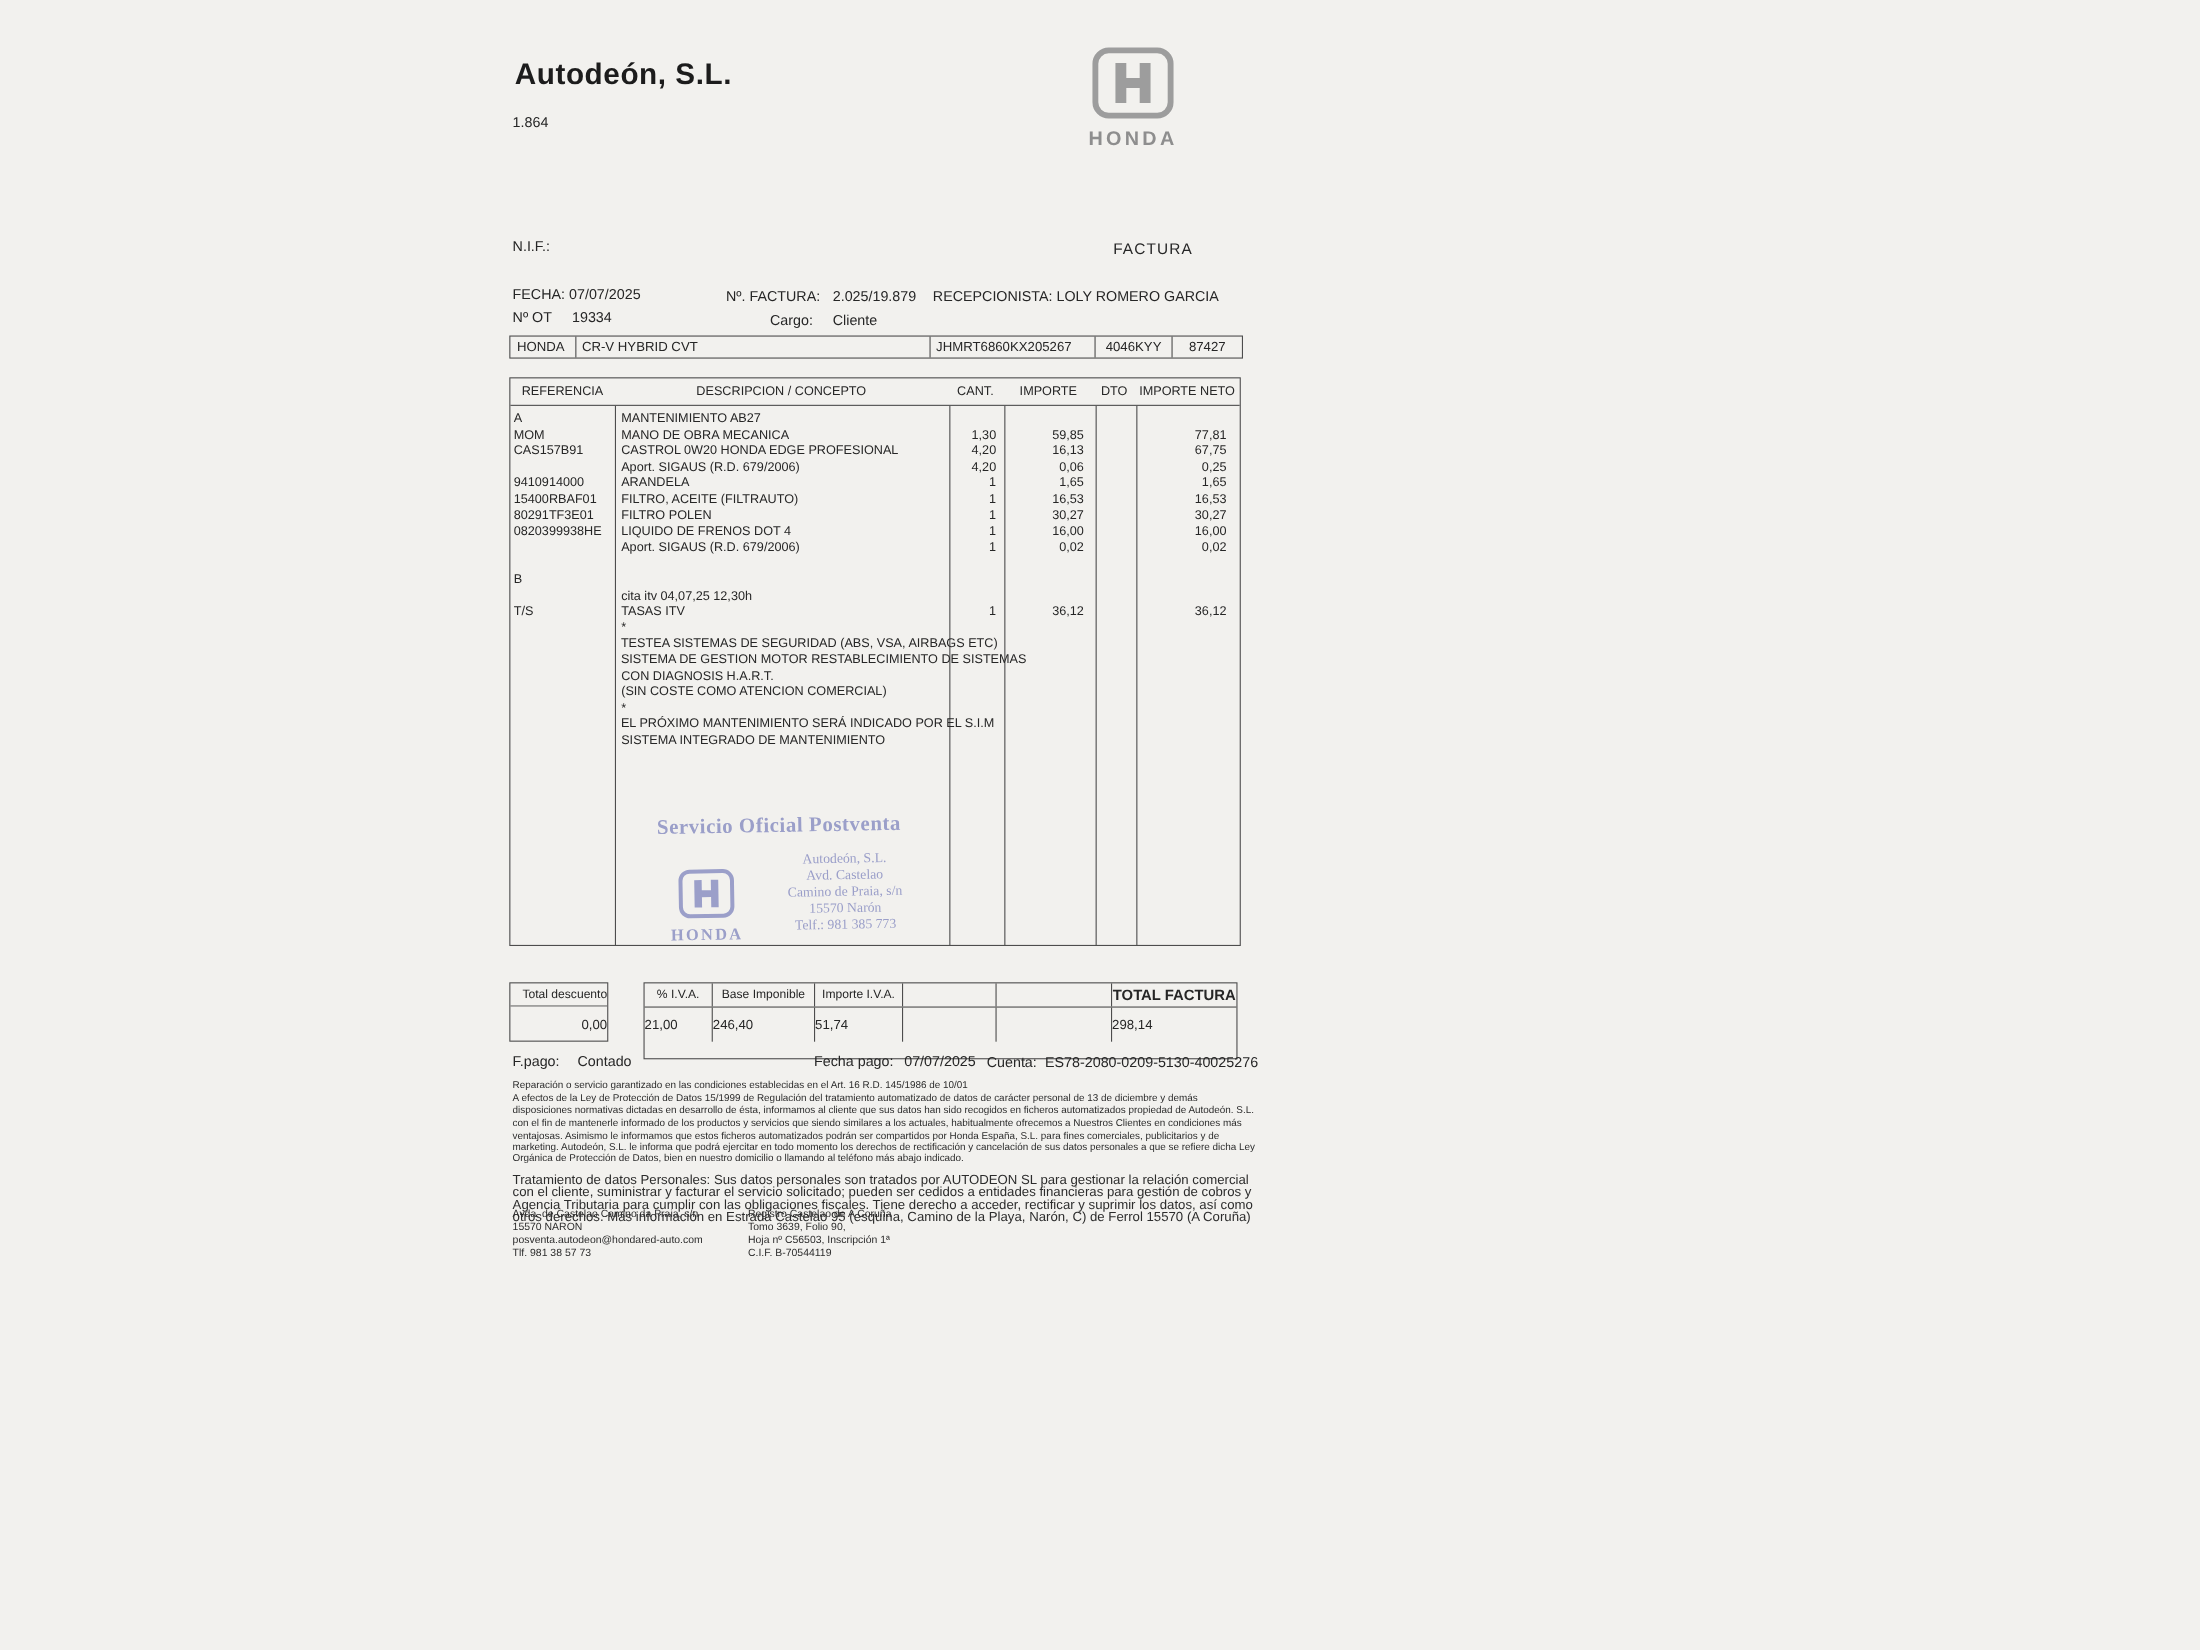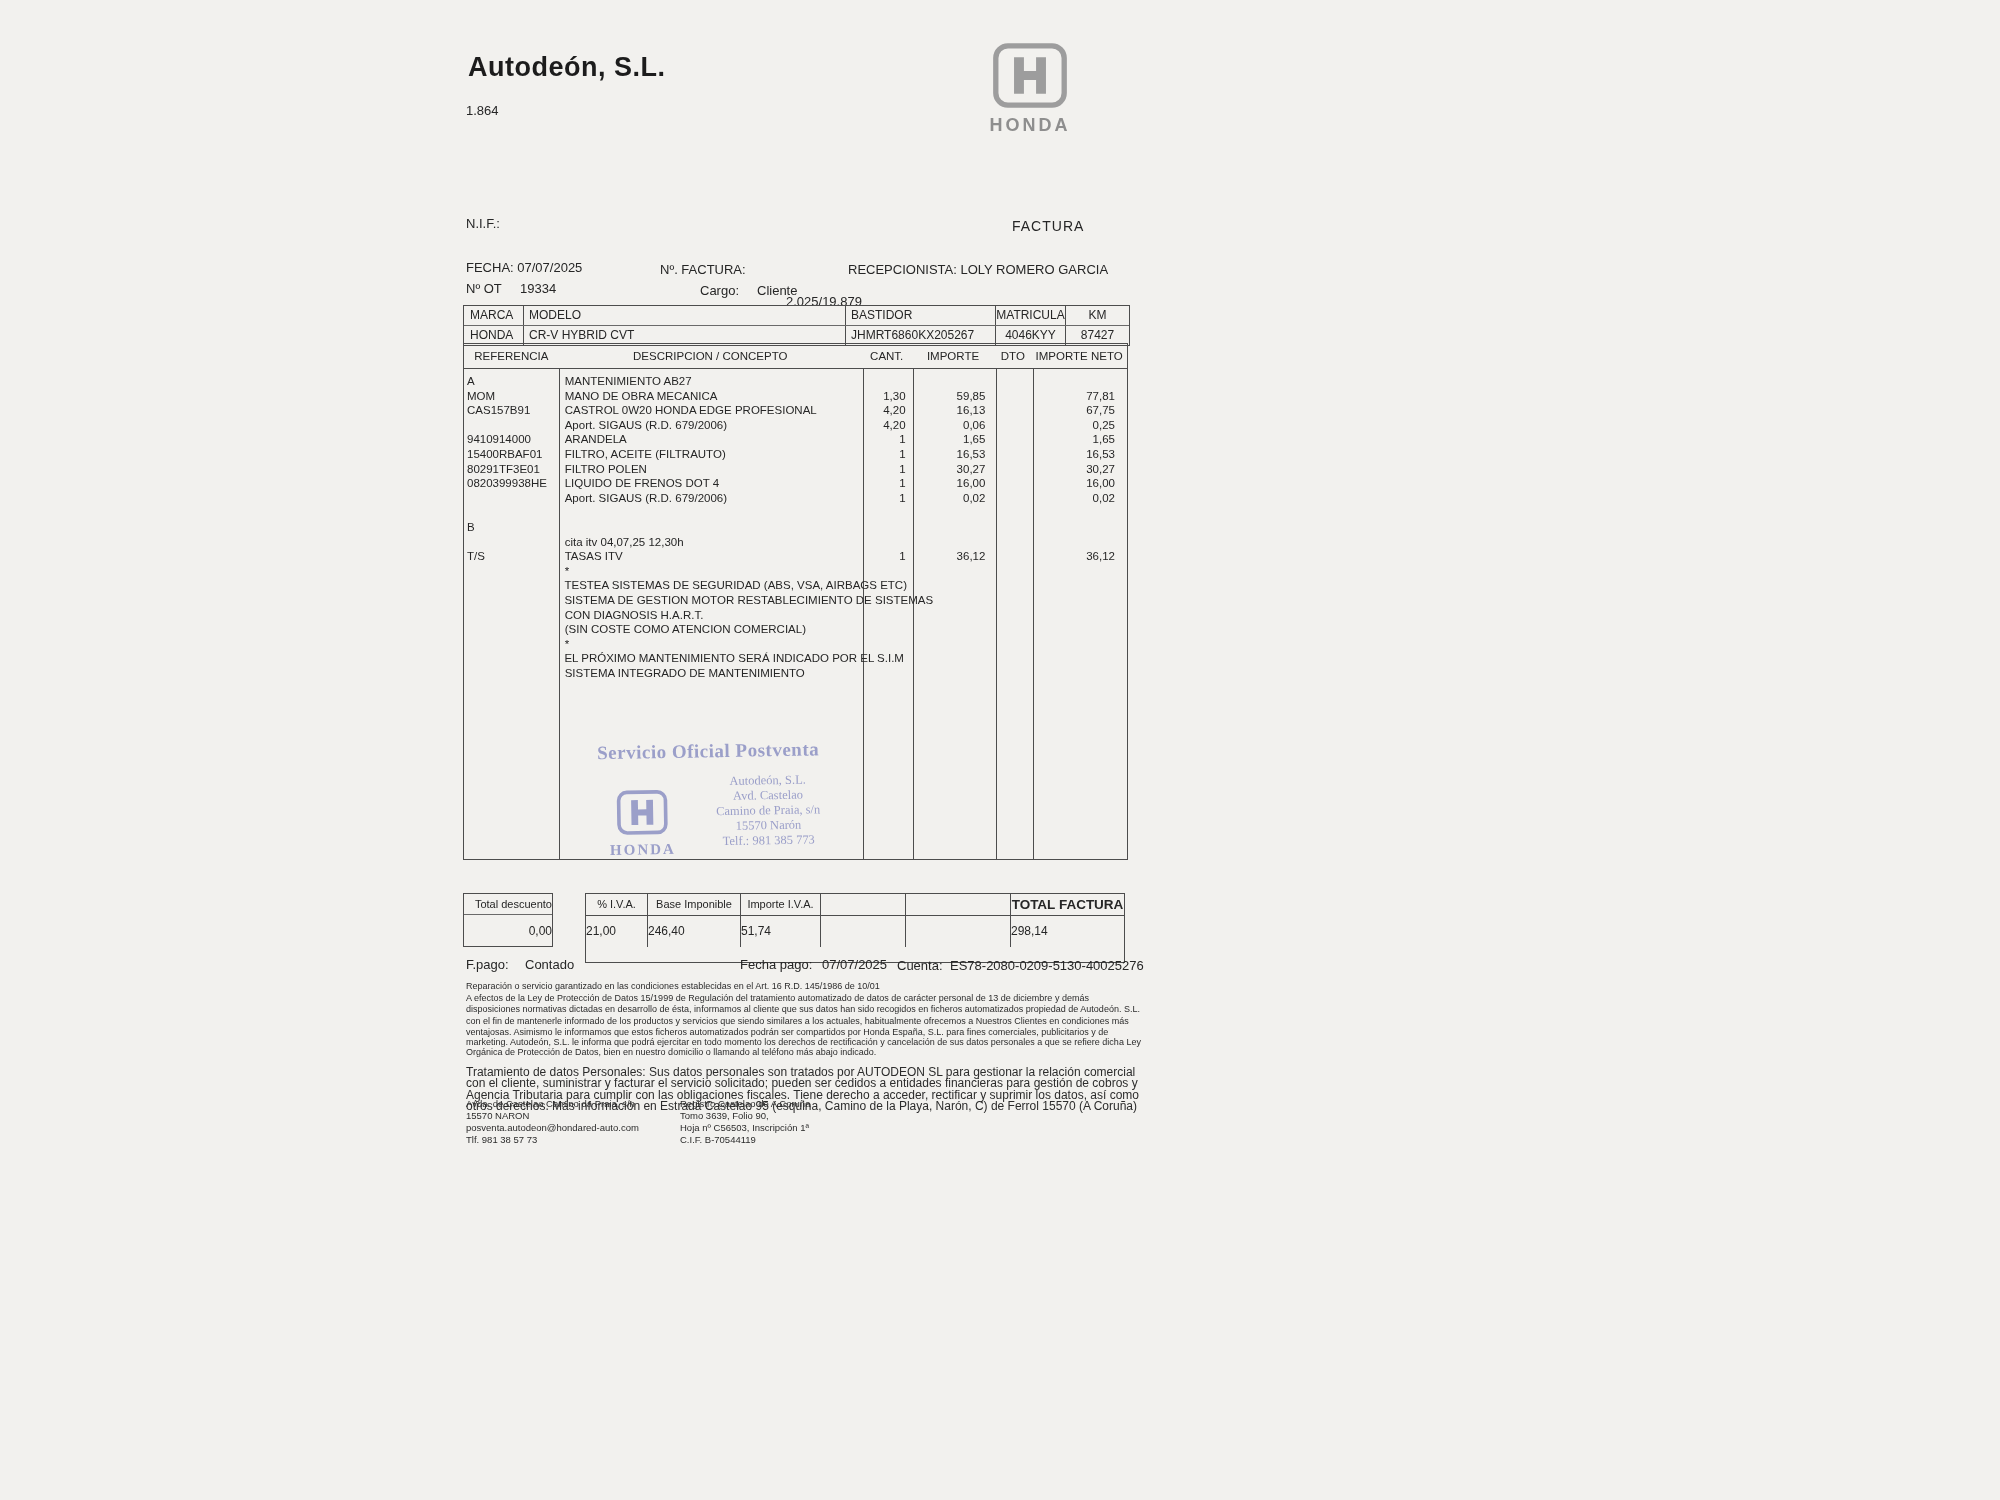--- a/index.html
+++ b/index.html
@@ -17,21 +17,21 @@
   .page-number { left:466px; top:103px; font-size:13px; }
   .honda-block { left:975px; top:42px; width:110px; text-align:center; }
   .honda-word { margin-top:2px; font-size:18px; font-weight:bold; color:#8e8e8e; letter-spacing:3px; }
   .nif { left:466px; top:216px; font-size:13px; }
   .factura-word { left:1012px; top:218px; font-size:14px; letter-spacing:1px; }
 
   
   .info { font-size:13px; }
   .lbl-fecha { left:466px; top:260px; }
   .lbl-numfact { left:660px; top:262px; }
-  .val-numfact { left:786px; top:262px;margin-top:32px; }
+  .val-numfact { left:757px; top:262px; }
   .val-recep { left:848px; top:262px; }
   .lbl-ot { left:466px; top:281px; }
   .val-ot { left:520px; top:281px; }
   .lbl-cargo { left:700px; top:283px;text-align:center; }
   .val-cargo { left:757px; top:283px; }
 
   
   .veh-table { left:463px; top:305px; width:665px; border:1px solid #4d4d4d; font-size:12px; }
   .veh-row { display:flex; height:19px; line-height:19px; }
   .veh-row.hdr { border-bottom:1px solid #6a6a6a; }
@@ -119,27 +119,20 @@
   <div class="abs info lbl-fecha">FECHA: 07/07/2025</div>
   <div class="abs info lbl-numfact">Nº. FACTURA:</div>
   <div class="abs info val-numfact">2.025/19.879</div>
   <div class="abs info val-recep">RECEPCIONISTA: LOLY ROMERO GARCIA</div>
   <div class="abs info lbl-ot">Nº OT</div>
   <div class="abs info val-ot">19334</div>
   <div class="abs info lbl-cargo">Cargo:</div>
   <div class="abs info val-cargo">Cliente</div>
 
   <div class="abs veh-table">
-    <div class="veh-row hdr">
-      <div class="veh-c1">MARCA</div>
-      <div class="veh-c2">MODELO</div>
-      <div class="veh-c3">BASTIDOR</div>
-      <div class="veh-c4">MATRICULA</div>
-      <div class="veh-c5">KM</div>
-    </div>
     <div class="veh-row">
       <div class="veh-c1">HONDA</div>
       <div class="veh-c2">CR-V HYBRID CVT</div>
       <div class="veh-c3">JHMRT6860KX205267</div>
       <div class="veh-c4">4046KYY</div>
       <div class="veh-c5">87427</div>
     </div>
   </div>
 
   <div class="abs main-table">

